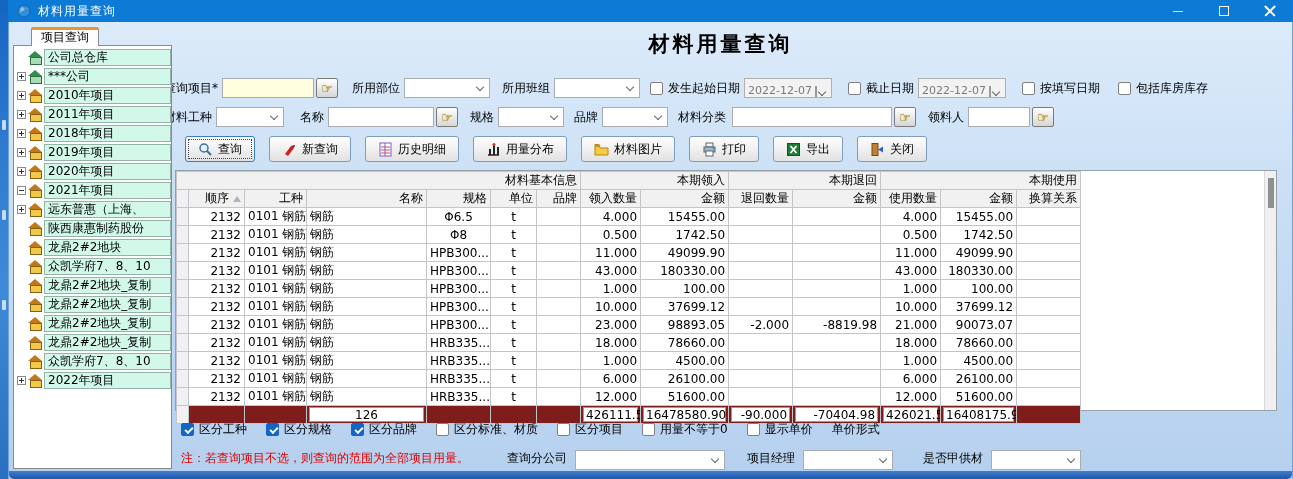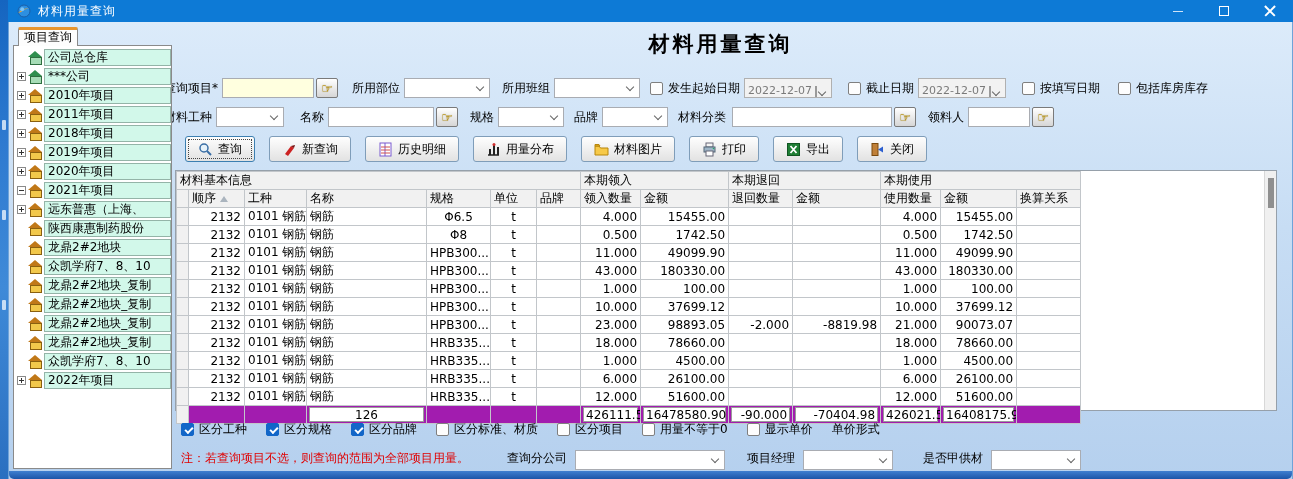--- a/index.html
+++ b/index.html
@@ -24,21 +24,21 @@
   .glyph-close::before,.glyph-close::after { content:""; position:absolute; left:-1px; top:5px; width:14px; height:1.6px; background:#fff; }
   .glyph-close::before { transform:rotate(45deg);} .glyph-close::after { transform:rotate(-45deg);}
 
   .content { position:absolute; left:0; top:22px; right:0; bottom:0;
     background:linear-gradient(180deg,#dcebfa 0%,#c7ddf4 45%,#b5d0ee 100%);
     border-left:1px solid #6fa3d8; border-right:1px solid #6fa3d8; }
   .bottom-border { position:absolute; left:0; right:0; bottom:0; height:8px;
     background:linear-gradient(180deg,#3f7fd0,#1c55a8); border-radius:0 0 5px 5px; }
 
   
-  .tab { position:absolute; left:9px; top:5px; width:60px; height:19px; background:#fdfdfd;
+  .tab { position:absolute; left:22px; top:5px; width:68px; height:19px; background:#fdfdfd;
     border:1px solid #8a8a8a; border-bottom:none; border-top:3px solid #e8962e; border-radius:2px 2px 0 0;
     font-size:12px; text-align:center; line-height:15px; z-index:3; }
   .sidepanel { position:absolute; left:4px; top:23px; width:159px; bottom:10px; background:#fff;
     border:1px solid #8a8a8a; z-index:2; overflow:hidden; padding-top:2px; }
   .titem { display:flex; align-items:center; height:19px; gap:2px; padding-left:3px; }
   .titem.lvl1 { }
   .expand { flex:0 0 9px; width:9px; height:9px; border:1px solid #8a8a8a; background:#fff; position:relative; }
   .expand::before { content:""; position:absolute; left:1px; right:1px; top:3px; height:1px; background:#333; }
   .expand.plus::after { content:""; position:absolute; top:1px; bottom:1px; left:3px; width:1px; background:#333; }
   .expand.none { visibility:hidden; }
@@ -84,27 +84,27 @@
   .btn { height:25px; padding:12px 12px; display:flex; align-items:center; gap:5px; font-size:12px; color:#000;
     background:linear-gradient(180deg,#fefefe,#e2e2e2); border:1px solid #7f9db9; border-radius:3px; }
   .btn.focused { outline:1px dotted #444; outline-offset:-4px; border-color:#3c7fb1; }
   .bico { width:15px; height:15px; }
 
   
   .table-area { position:absolute; left:166px; width:1102px; top:148px; height:241px; background:#fff;
     border:1px solid #96a0aa; }
   table.grid { border-collapse:collapse; table-layout:fixed; width:896px; font-size:12px; background:#fff; }
   .grid th,.grid td { border:1px solid #c2c6ca; height:17px; padding:0 3px; overflow:hidden; white-space:nowrap; font-weight:normal; }
-  .grid thead th { background:#f1f1f1; text-align:left;margin-top:37px; }
+  .grid thead th { background:#f1f1f1; text-align:right;margin-top:37px; }
   .grid thead tr.grp th { height:15px; }
   .grid td.stub,.grid th.stub { background:#f1f1f1; padding:0; }
   .grid td.num { text-align:right; }
   .grid td.ctr { text-align:center; }
   .grid td.lft { text-align:left; }
-  .grid tfoot td { background:#a21caf; padding:1px 2px; }
+  .grid tfoot td { background:#7f1d1d; padding:1px 2px; }
   .tot { display:block; border:1px solid #9a9a9a; background:#fff; height:15px; line-height:14px; padding:0 2px; text-align:right; font-size:12px; }
   .tot.ctr { text-align:center; }
   .sort-tri { display:inline-block; width:0; height:0; margin-left:4px; border-left:4px solid transparent;
     border-right:4px solid transparent; border-bottom:6px solid #aab4be; }
   .vscroll { position:absolute; right:0; top:0; bottom:0; width:12px; background:#f0f0f0; border-left:1px solid #d8d8d8; }
   .vthumb { position:absolute; left:3px; top:7px; width:6px; height:30px; background:#8f8f8f; }
 
   
   .optrow { position:absolute; left:172px; right:20px; top:399px; display:flex; align-items:center; gap:19px; font-size:12px; }
   .noterow { position:absolute; left:172px; right:10px; top:428px; display:flex; font-size:12px; }

